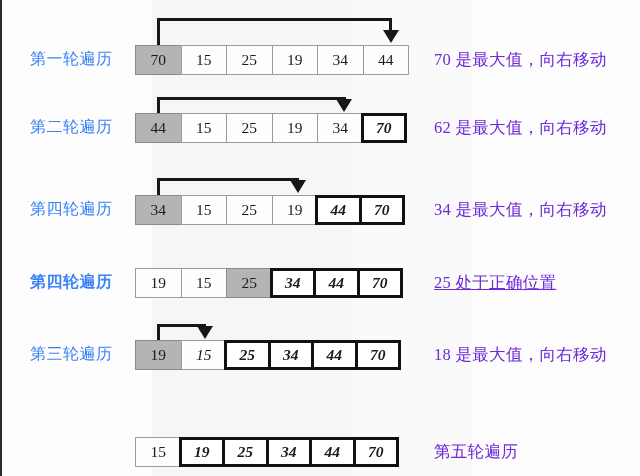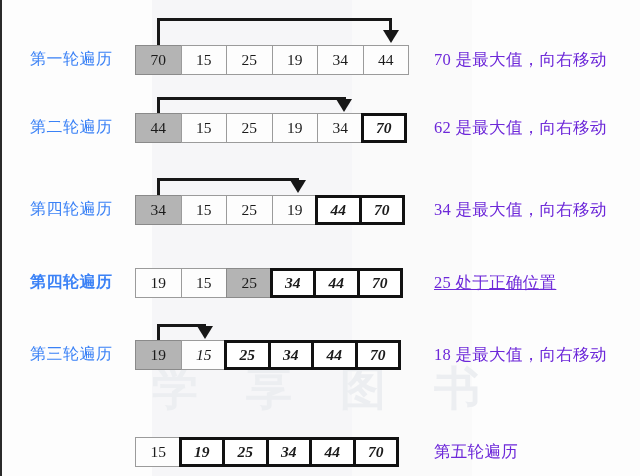--- a/index.html
+++ b/index.html
@@ -161,21 +161,20 @@
   }
 </style>
 </head>
 <body>
 
 <div id="page">
 
   <div class="watermark">
     <div class="wm-band" style="left:150px; top:0px; width:200px; height:476px; background:#f6f6f8;"></div>
     <div class="wm-band" style="left:350px; top:0px; width:120px; height:476px; background:#fafafa;"></div>
-    <div class="wm-text t2">学 享 图 书</div>
   </div>
 
   <div id="rows-host">
       <div class="row" style="top: 0px;">
         <div class="row-label" style="left: 28px; top: 49px;">第一轮遍历</div>
         <div class="array" style="left: 133px; top: 45px;">
           <div class="cell highlight">70</div>
           <div class="cell plain">15</div>
           <div class="cell plain">25</div>
           <div class="cell plain">19</div>

